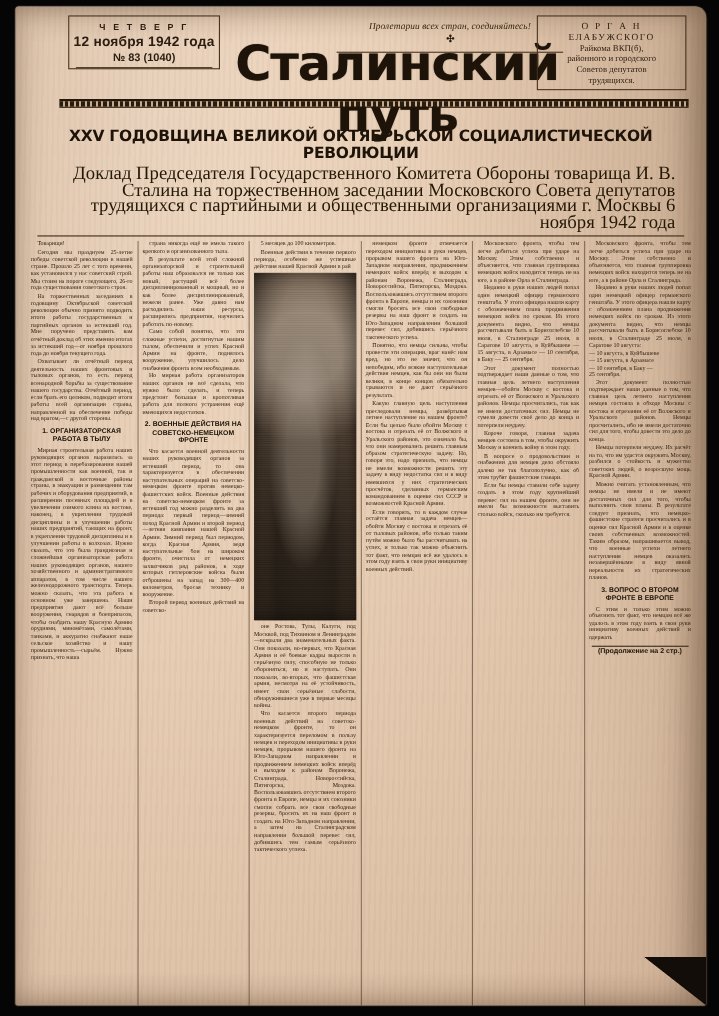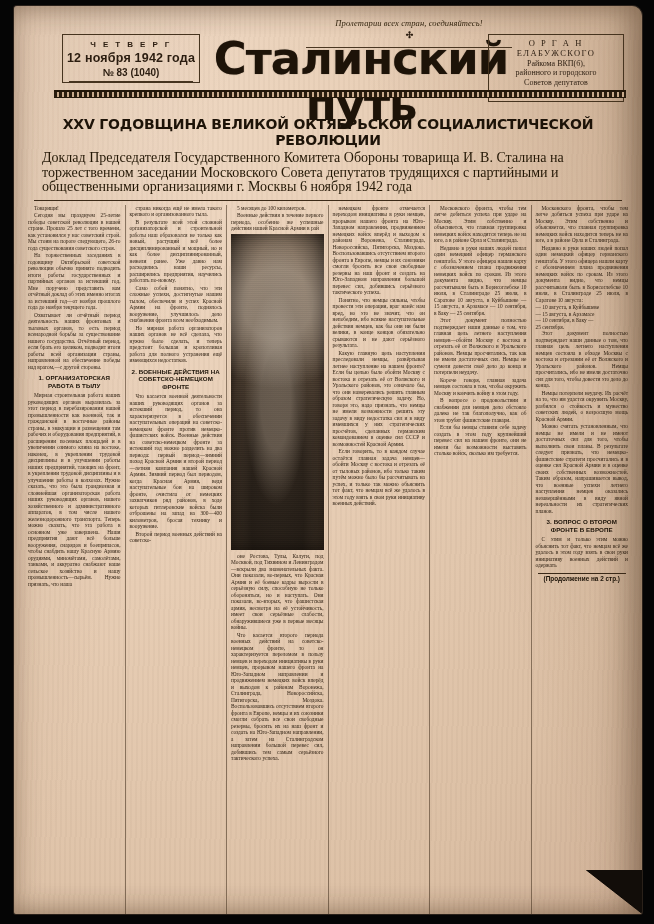--- a/index.html
+++ b/index.html
@@ -40,21 +40,21 @@
   }
   #edge-shade{
     position:absolute;inset:0;pointer-events:none;
     box-shadow:inset 0 0 26px rgba(82,56,32,.34), inset -16px 0 30px rgba(60,40,22,.30);
   }
   .sheet-inner{position:absolute;left:10px;top:8px;width:608px;height:892px;}
 
   
   #masthead{position:relative;height:82px;}
   .m-box{
-    position:absolute;top:20px;
+    position:absolute;top:0;
     border:1px solid #46341f;
     text-align:center;color:#2b1d10;
   }
   #issue-box{left:38px;width:136px;padding:2px 0 0;}
   #issue-box .l1{font-size:8px;letter-spacing:2.4px;font-weight:bold;font-family:"Liberation Sans",sans-serif;padding-top:3px;}
   #issue-box .l2{font-size:12.5px;font-weight:bold;font-family:"Liberation Sans",sans-serif;margin-top:2px;letter-spacing:.2px;}
   #issue-box .l3{font-size:10px;font-weight:bold;font-family:Liberation Sans, sans-serif;margin:2px 0 3px;}
   #issue-box .sep{border-top:1px solid #46341f;margin:0 6px;}
   #issue-box .l4{font-size:8.5px;padding:4px 0 4px;font-family:"Liberation Serif",serif;}
 
@@ -89,22 +89,22 @@
 
   
   #headline-block{margin-top:20px;padding:0 4px;}
   #headline{
     text-align:center;color:#1d1308;
     font-family:"DejaVu Sans","Liberation Sans",sans-serif;
     font-weight:bold;font-size:14.2px;letter-spacing:-.2px;
     transform:scaleX(.99);
   }
   #subhead{
-    text-align:left;color:#241806;
-    font-size:14px;line-height:14.5px;margin-top:3px;
+    text-align:right;color:#241806;
+    font-size:17px;line-height:14.5px;margin-top:3px;
     padding:0 14px;
     font-family:"Liberation Serif",serif;
   }
   #rule-thin{
     border-top:1px solid #3b2a18;margin:5px 6px 0 6px;
   }
 
   
   #body-area{
     position:relative;margin-top:4px;height:744px;

